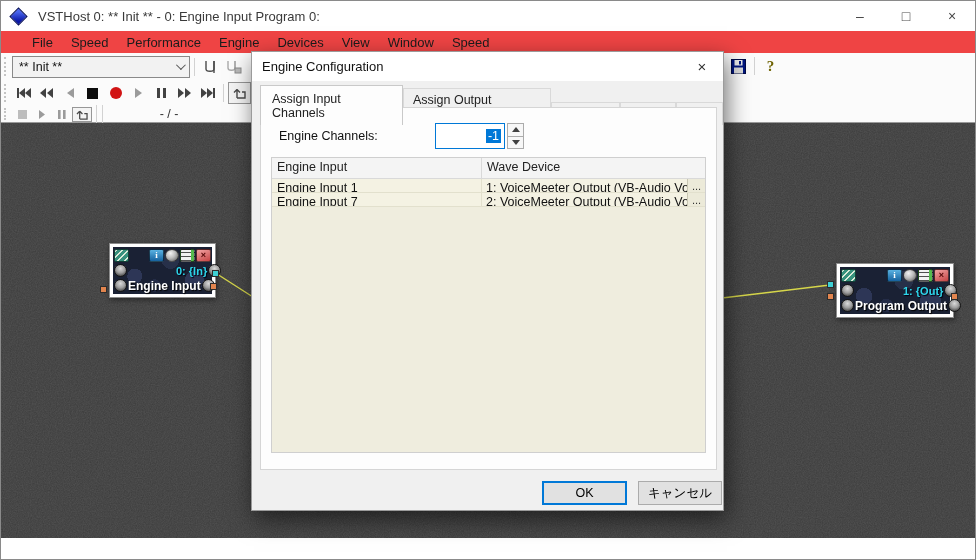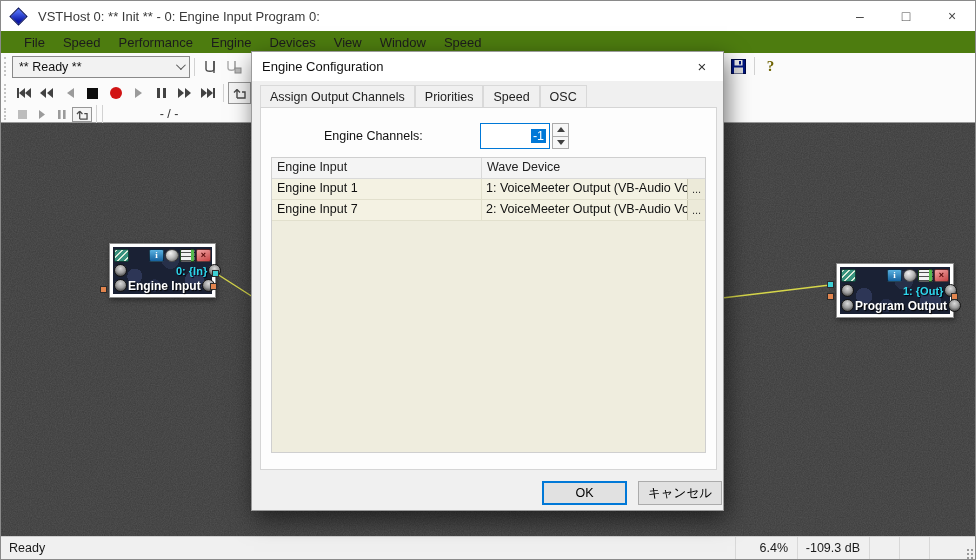--- a/index.html
+++ b/index.html
@@ -10,21 +10,21 @@
   
   .titlebar { height:30px; display:flex; align-items:center; padding-left:11px; background:#fff; }
   .app-diamond { width:13px; height:13px; transform:rotate(45deg);
       background:linear-gradient(135deg,#4a66ee 20%,#0a17a6 80%); border:1px solid #000a55; margin-right:13px; }
   .title-text { font-size:13px; color:#3a3a3a;text-align:center; }
   .win-controls { margin-left:auto; display:flex; height:100%; }
   .win-btn { width:46px; height:100%; display:flex; align-items:center; justify-content:center;
              font-size:14px; color:#4a4a4a; }
 
   
-  .menubar { height:22px; display:flex; align-items:center; padding-left:14px; background:#4d7c0f; }
+  .menubar { height:22px; display:flex; align-items:center; padding-left:22px; background:#ef4444; }
   .menu-item { padding:0 9px; font-size:13px; color:#1c1c1c; }
 
   
   .toolbars { position:relative; height:70px; background:#fbfbfb; border-bottom:1px solid #9a9a9a; }
   .tb-row { position:absolute; left:0; right:0; display:flex; align-items:center; }
   .tb-row1 { top:0; height:27px; }
   .tb-row2 { top:27px; height:26px; }
   .tb-row3 { top:53px; height:16px; }
   .grip { width:6px; height:70%; border-left:2px dotted #c4c4c4; margin:0 2px 0 3px; }
   .sep { width:1px; height:18px; background:#d2d2d2; margin:0 4px; }
@@ -86,38 +86,38 @@
                font-size:13px; color:#111; }
   .dlg-close { margin-left:auto; width:42px; height:100%; display:flex; align-items:center;
                justify-content:center; font-size:15px; color:#333; }
   .tabs { position:absolute; left:8px; top:33px; display:flex; align-items:flex-end; font-size:12.5px; }
   .tab { padding:4px 9px 4px; border:1px solid #d9d9d9; border-bottom:none; background:#f0f0f0;
          color:#222; margin-right:0; }
   .tab.active { background:#fdfdfd; padding:6px 11px 5px; position:relative; z-index:2; border-color:#c9c9c9; }
   .tab-page { position:absolute; left:8px; top:55px; width:457px; height:363px; background:#fdfdfd;
               border:1px solid #d5d5d5; }
   .ec-row { position:absolute; left:18px; top:15px; display:flex; align-items:center; }
-  .ec-label { font-size:12.5px; color:#111; width:156px;margin-left:45px; }
+  .ec-label { font-size:12.5px; color:#111; width:156px; }
   .spin-edit { width:70px; height:26px; border:1px solid #0078d7; background:#fff; display:flex;
                align-items:center; justify-content:flex-end; padding:0 3px; font-size:12.5px; }
   .spin-sel { background:#0078d7; color:#fff; padding:0 2px; }
   .spin-btns { width:17px; height:26px; margin-left:2px; display:flex; flex-direction:column; }
   .spin-btn { flex:1; border:1px solid #ababab; background:#f7f7f7; display:flex; align-items:center;
               justify-content:center; }
   .spin-btn + .spin-btn { border-top:none; }
   .tri-up { width:0; height:0; border-left:4px solid transparent; border-right:4px solid transparent;
             border-bottom:5px solid #404040; }
   .tri-down { width:0; height:0; border-left:4px solid transparent; border-right:4px solid transparent;
               border-top:5px solid #404040; }
   .devlist { position:absolute; left:10px; top:49px; width:435px; height:296px; background:#efedde;
              border:1px solid #cfcfcf; font-size:12.5px; }
   .lhead { display:flex; height:21px; background:#f4f4f4; border-bottom:1px solid #d9d9d9; color:#222; }
   .lhead .hc1 { width:210px; padding:2px 5px; border-right:1px solid #d9d9d9; }
   .lhead .hc2 { flex:1; padding:2px 5px; }
-  .lrow { display:flex; height:21px; background:#f4f2e3; border-bottom:1px solid #e2e0cd; color:#111; }
+  .lrow { display:flex; height:14px; background:#f4f2e3; border-bottom:1px solid #e2e0cd; color:#111; }
   .lrow .c1 { width:210px; padding:2px 5px; border-right:1px solid #e2e0cd; overflow:hidden; white-space:nowrap; }
   .lrow .c2 { flex:1; padding:2px 4px; overflow:hidden; white-space:nowrap; }
   .browse-btn { width:18px; border-left:1px solid #c8c6b2; background:#ecead9; color:#333;
                 display:flex; align-items:center; justify-content:center; font-size:11px; }
   .dlg-buttons { position:absolute; left:0; top:429px; width:100%; }
   .btn { position:absolute; height:24px; font-size:12.5px; display:flex; align-items:center;
          justify-content:center; background:#e1e1e1; }
   .btn-ok { left:290px; width:85px; border:2px solid #0078d7; }
   .btn-cancel { left:386px; width:84px; border:1px solid #ababab; }
 
@@ -157,21 +157,21 @@
     <span class="menu-item">Devices</span>
     <span class="menu-item">View</span>
     <span class="menu-item">Window</span>
     <span class="menu-item">Speed</span>
   </div>
 
   <div class="toolbars">
     <div class="tb-row tb-row1">
       <div class="grip"></div>
       <div class="combo">
-        <span>** Ready **</span>
+        <span>** Init **</span>
         <span class="combo-arrow"></span>
       </div>
       <div class="sep"></div>
       <button class="tb-btn">
         <svg width="18" height="16" viewBox="0 0 18 16">
           <path d="M4,2 v8 c0,3 8,3 8,0 v-8" class="s-dark"></path>
             <path d="M12,2 v12" class="s-dark"></path>
         </svg>
       </button>
       <button class="tb-btn">
@@ -357,20 +357,21 @@
     <div class="conn" style="left:950px;top:170px;background:#e2854e;"></div>
   </div>
 
   <div class="dialog">
     <div class="dlg-title">
       <span>Engine Configuration</span>
       <span class="dlg-close">×</span>
     </div>
 
     <div class="tabs">
+      <span class="tab active">Assign Input Channels</span>
       <span class="tab">Assign Output Channels</span>
       <span class="tab">Priorities</span>
       <span class="tab">Speed</span>
       <span class="tab">OSC</span>
     </div>
 
     <div class="tab-page">
       <div class="ec-row">
         <span class="ec-label">Engine Channels:</span>
         <div class="spin-edit">
@@ -403,25 +404,14 @@
         </div>
       </div>
     </div>
 
     <div class="dlg-buttons">
       <button class="btn btn-ok">OK</button>
       <button class="btn btn-cancel">キャンセル</button>
     </div>
   </div>
 
-  <div class="statusbar">
-    <div class="sb-ready">Ready</div>
-    <div class="sb-pane sb-cpu">6.4%</div>
-    <div class="sb-pane sb-level">-109.3 dB</div>
-    <div class="sb-pane sb-empty"></div>
-    <div class="sb-pane sb-empty"></div>
-    <div class="sb-pane sb-empty"></div>
-    <div class="sb-grip">
-        <i></i>
-      </div>
-  </div>
 
 </div>
 
 </body></html>

